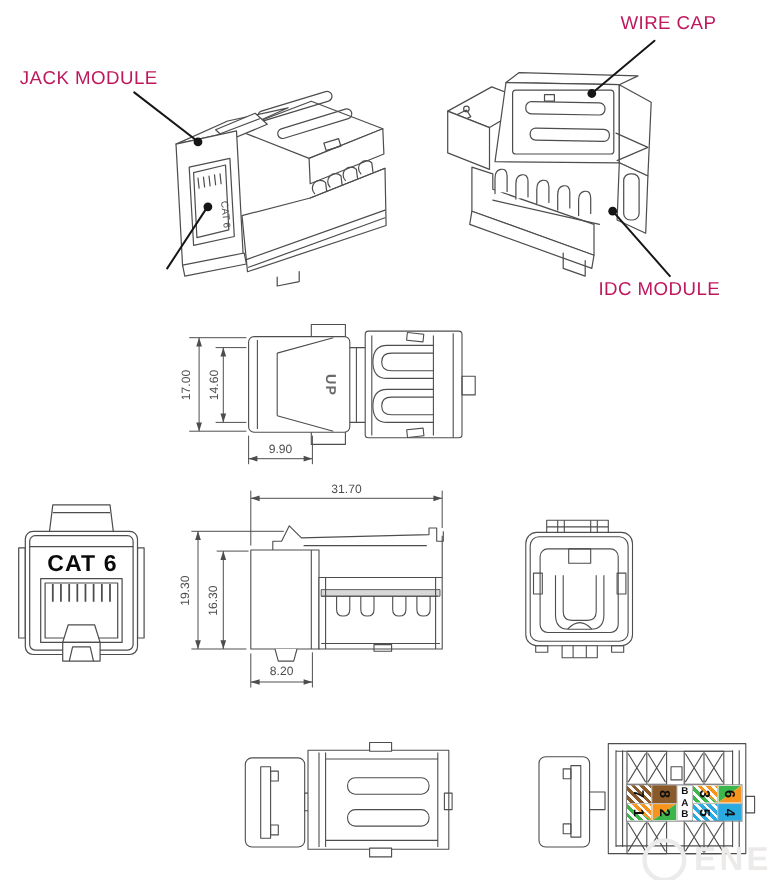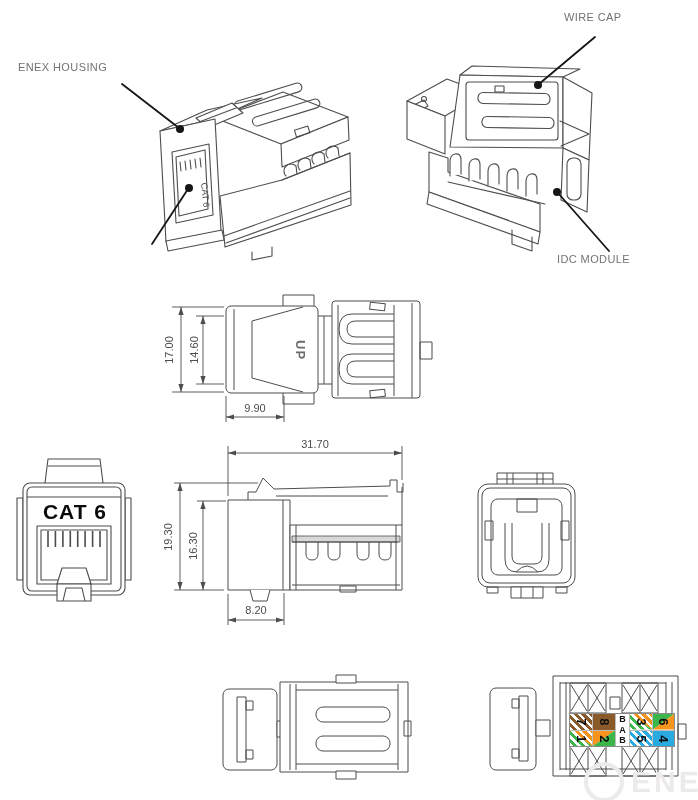--- a/index.html
+++ b/index.html
@@ -1,19 +1,19 @@
 <!DOCTYPE html>
 <html><head>
 <meta charset="utf-8">
 <style>
   html,body{margin:0;padding:0;background:#fff;}
   #canvas{position:relative;width:698px;height:800px;background:#ffffff;overflow:hidden;
           font-family:"Liberation Sans",sans-serif;}
   #lineart{position:absolute;left:0;top:0;}
-  .callout{position:absolute;font-size:11px;font-weight:400;color:#737373;
+  .callout{position:absolute;font-size:17px;font-weight:400;color:#be185d;
            letter-spacing:.4px;white-space:nowrap;}
   
   .strip{position:absolute;left:570px;top:714px;width:104px;height:32px;
          display:flex;gap:1px;background:#bdbdbd;outline:1px solid #8a8a8a;}
   .colw{display:flex;flex-direction:column;gap:1px;flex:22 0 0;min-width:0;}
   .colw.last{flex:21 0 0;}
   .col-scheme{flex:13 0 0;background:#ffffff;display:flex;flex-direction:column;
               justify-content:space-between;align-items:center;padding:1px 0;
               font-size:9px;font-weight:700;color:#111;line-height:1;}
   .cell{flex:1;position:relative;overflow:hidden;background:#fff;min-height:0;}
@@ -259,23 +259,23 @@
         <circle cx="180" cy="129" r="4" stroke="none"></circle>
     <path d="M152,244 L188,189"></path>
         <circle cx="189" cy="188" r="4" stroke="none"></circle>
     <path d="M595,37 L539,84"></path>
         <circle cx="538" cy="85" r="4" stroke="none"></circle>
     <path d="M609,251 L558,193"></path>
         <circle cx="557" cy="192" r="4" stroke="none"></circle>
   </g>
 </svg>
 
-<div class="callout" style="left:18px;top:61px">ENEX HOUSING</div>
+<div class="callout" style="left:18px;top:61px">JACK MODULE</div>
 <div class="callout" style="left:564px;top:11px">WIRE CAP</div>
-<div class="callout" style="left:557px;top:253px">IDC MODULE</div>
+<div class="callout" style="left:544px;top:253px">IDC MODULE</div>
 
 <div class="strip">
   <div class="colw">
     <div class="cell st-brown">
       <div class="num">7</div>
     </div>
     <div class="cell">
       <div class="half tri-ur st-orange"></div>
           <div class="half tri-ll st-green"></div>
       <div class="num">1</div>

